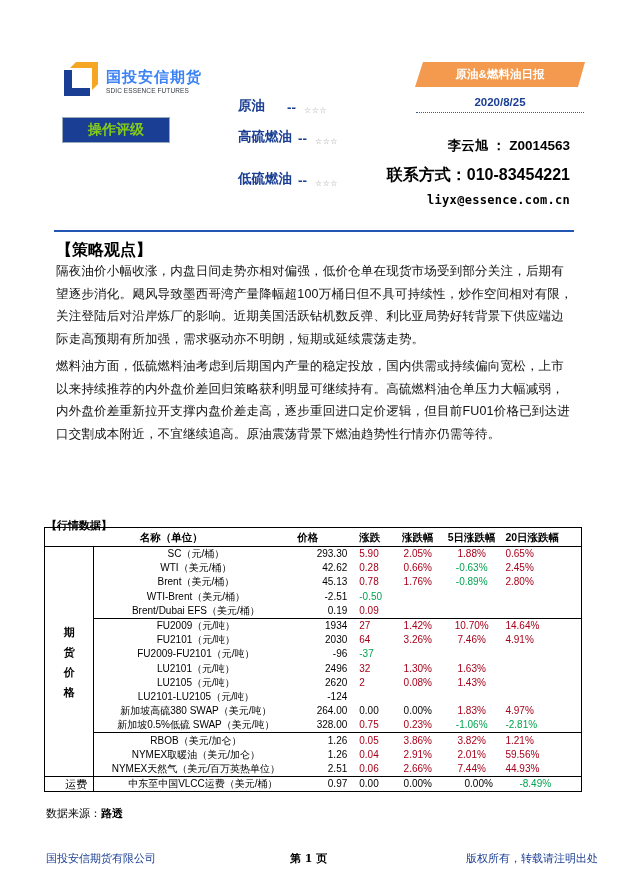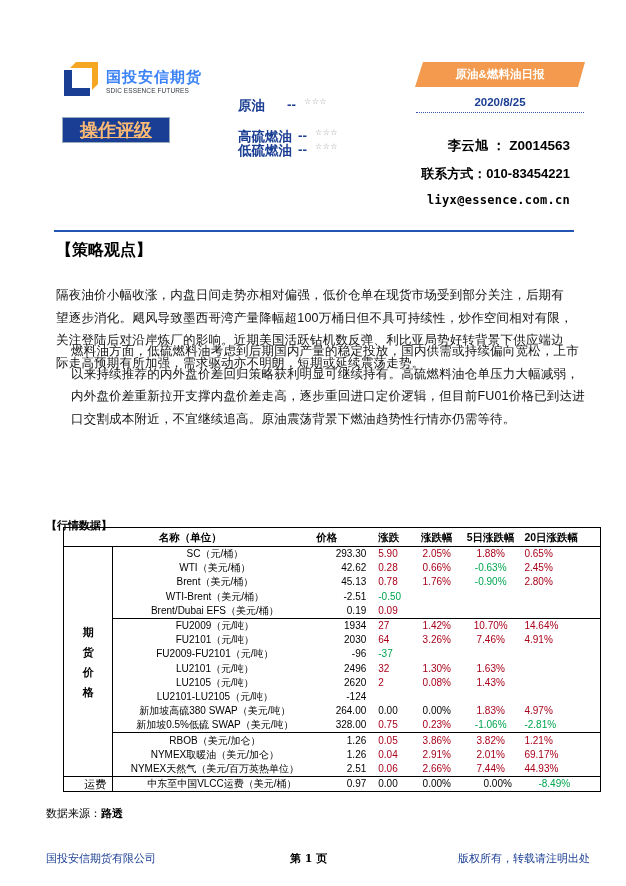--- a/index.html
+++ b/index.html
@@ -7,72 +7,72 @@
          font-family: "Liberation Sans", "DejaVu Sans", sans-serif; color: #000; }
   .abs { position: absolute; }
 
   
   .logo { left: 64px; top: 62px; width: 100px; height: 34px; }
   .logo-mark { position: absolute; left: 0; top: 0; width: 34px; height: 34px; }
   .logo-cn { position: absolute; left: 42px; top: 6px; font-size: 15px; font-weight: bold; color: #3b82f6; letter-spacing: 1px; white-space: nowrap; }
   .logo-en { position: absolute; left: 42px; top: 25px; font-size: 6.5px; color: #333a44; white-space: nowrap; letter-spacing: 0.1px; }
 
   
-  .rating-box { left: 62px; top: 117px; width: 106px; height: 24px; background: #1a3e93; color: #fdba74;
-                font-size: 18px; font-weight: bold; display: flex; align-items: center; justify-content: center;
-                border: 1px solid #9ab; text-decoration: underline; }
-
-  .rating-row { left: 238px; font-size: 13.5px; font-weight: bold; color: #1a3e93; white-space: nowrap; display: flex; align-items: flex-start; }
+  .rating-box { left: 62px; top: 117px; width: 106px; height: 24px; background: #1a3e93; color: #84cc16;
+                font-size: 14px; font-weight: bold; display: flex; align-items: center; justify-content: center;
+                border: 1px solid #9ab; }
+
+  .rating-row { left: 238px; font-size: 13.5px; font-weight: bold; color: #1a3e93; white-space: nowrap; display: flex; align-items: flex-end; }
   .rating-row .dash { color: #1a3e93; margin-left: 6px; font-weight: bold; }
   .rating-row .stars { color: #9a9a9a; font-size: 8px; margin-left: 8px; letter-spacing: 0.5px; font-weight: normal; }
 
   
   .report-tag { left: 415px; top: 62px; width: 170px; height: 25px; }
   .report-tag svg { position: absolute; left: 0; top: 0; }
   .report-tag span { position: absolute; left: 0; top: 0; width: 170px; height: 14px; line-height: 25px; text-align: center;
                      color: #fff; font-size: 11.5px; font-weight: bold; }
   .report-date { left: 440px; top: 96px; width: 120px; text-align: center; font-size: 11.5px; font-weight: bold; color: #1a3e93; }
   .date-rule { left: 416px; top: 112px; width: 168px; border-top: 1.5px dotted #3a5aa8; }
 
   .analyst { right: 56px; top: 137px; font-size: 13.5px; font-weight: bold; text-align: left; white-space: nowrap; }
-  .contact { right: 56px; top: 165px; font-size: 13px; font-weight: bold; text-align: right; white-space: nowrap; }
+  .contact { right: 56px; top: 165px; font-size: 16px; font-weight: bold; text-align: right; white-space: nowrap; }
   .email { right: 56px; top: 193px; font-family: "DejaVu Sans Mono", "Liberation Mono", monospace; font-size: 12px; font-weight: bold; text-align: right; letter-spacing: 0.3px; }
 
   .blue-rule { left: 54px; top: 230px; width: 520px; height: 2px; background: #2355b2; }
 
   .section-title { left: 56px; top: 240px; font-size: 16px; font-weight: bold; }
   .para { left: 56px; width: 520px; font-size: 12.5px; line-height: 22.5px; color: #111; letter-spacing: 0.2px; }
-  .para1 { top: 260px; margin-top: 24px; }
-  .para2 { top: 340px; margin-left: 15px; }
+  .para1 { top: 260px; }
+  .para2 { top: 355px; }
 
   
   .md-title { left: 46px; top: 518px; font-size: 11px; font-weight: bold; }
   .md-table { left: 44px; top: 527px; width: 538px; border-collapse: collapse; font-size: 10px; }
   .md-table td, .md-table th { padding: 0; height: 14.2px; line-height: 14px; white-space: nowrap; }
   .md-table th { font-weight: bold; font-size: 10.5px; height: 18px; border-bottom: 1.2px solid #000; }
-  .md-table { border: 1.5px solid #000; margin-left: 19px; }
+  .md-table { border: 1.5px solid #000; }
   .c-cat { width: 45px; text-align: center; border-right: 1px solid #000; font-weight: bold; font-size: 11px; }
   .c-name { width: 218px; text-align: center; }
   .c-price { width: 50px; text-align: right; padding-right: 4px !important; }
   .c-chg { width: 44px; text-align: left; padding-left: 8px !important; }
   .c-pct { width: 48px; text-align: center; padding-left: 4px !important; }
   .c-5d { width: 70px; text-align: center; }
   .c-20d { width: 80px; text-align: left; }
   .red { color: #a8001a; }
   .green { color: #00a550; }
   .grp-top td { border-top: 1px solid #000; }
   .freight-row td { border-top: 1.5px solid #000; padding-left: 14px; }
   .cat-vert { line-height: 20px; white-space: normal !important; }
 
   .source { left: 46px; top: 806px; font-size: 11px; }
   .source b { font-weight: bold; }
 
   .footer-left { left: 46px; top: 851px; font-size: 11px; color: #1a3e93; font-family: "DejaVu Serif", "Liberation Serif", serif; }
   .footer-center { left: 290px; top: 851px; font-size: 11px; font-weight: bold; font-family: "DejaVu Serif", "Liberation Serif", serif; }
-  .footer-right { right: 36px; top: 851px; font-size: 11px; color: #1a3e93; font-family: "DejaVu Serif", "Liberation Serif", serif; }
+  .footer-right { right: 28px; top: 851px; font-size: 11px; color: #1a3e93; font-family: "DejaVu Serif", "Liberation Serif", serif; }
 </style>
 </head>
 <body>
 
 <div class="abs logo">
   <svg class="logo-mark" width="34" height="34" viewBox="0 0 34 34">
     <polygon points="12,0 34,0 34,22 28,28 28,6 6,6" fill="#f5a623"></polygon>
     <polygon points="0,8 8,8 8,26 26,26 26,34 0,34" fill="#1a3e93"></polygon>
   </svg>
   <span class="logo-cn">国投安信期货</span>
@@ -84,21 +84,21 @@
 <div class="abs rating-row" style="top:97px">
   <span>原油</span>
   <span class="dash" style="margin-left:22px">--</span>
   <span class="stars">☆☆☆</span>
 </div>
 <div class="abs rating-row" style="top:128px">
   <span>高硫燃油</span>
   <span class="dash">--</span>
   <span class="stars">☆☆☆</span>
 </div>
-<div class="abs rating-row" style="top:142px">
+<div class="abs rating-row" style="top:170px">
   <span>低硫燃油</span>
   <span class="dash">--</span>
   <span class="stars">☆☆☆</span>
 </div>
 
 <div class="abs report-tag">
   <svg width="170" height="25" viewBox="0 0 170 25">
     <polygon points="8,0 170,0 163,25 0,25" fill="#f39a4e"></polygon>
   </svg>
   <span>原油&amp;燃料油日报</span>
@@ -147,21 +147,21 @@
         <td class="c-chg red">0.28</td>
         <td class="c-pct red">0.66%</td>
         <td class="c-5d green">-0.63%</td>
         <td class="c-20d red">2.45%</td>
       </tr>
       <tr>
         <td class="c-name">Brent（美元/桶）</td>
         <td class="c-price">45.13</td>
         <td class="c-chg red">0.78</td>
         <td class="c-pct red">1.76%</td>
-        <td class="c-5d green">-0.90%</td>
+        <td class="c-5d green">-0.89%</td>
         <td class="c-20d red">2.80%</td>
       </tr>
       <tr>
         <td class="c-name">WTI-Brent（美元/桶）</td>
         <td class="c-price">-2.51</td>
         <td class="c-chg green">-0.50</td>
         <td class="c-pct"></td>
         <td class="c-5d"></td>
         <td class="c-20d"></td>
       </tr>
@@ -244,21 +244,21 @@
         <td class="c-pct red">3.86%</td>
         <td class="c-5d red">3.82%</td>
         <td class="c-20d red">1.21%</td>
       </tr>
       <tr>
         <td class="c-name">NYMEX取暖油（美元/加仑）</td>
         <td class="c-price">1.26</td>
         <td class="c-chg red">0.04</td>
         <td class="c-pct red">2.91%</td>
         <td class="c-5d red">2.01%</td>
-        <td class="c-20d red">69.17%</td>
+        <td class="c-20d red">59.56%</td>
       </tr>
       <tr>
         <td class="c-name">NYMEX天然气（美元/百万英热单位）</td>
         <td class="c-price">2.51</td>
         <td class="c-chg red">0.06</td>
         <td class="c-pct red">2.66%</td>
         <td class="c-5d red">7.44%</td>
         <td class="c-20d red">44.93%</td>
       </tr>
       <tr class="freight-row">

